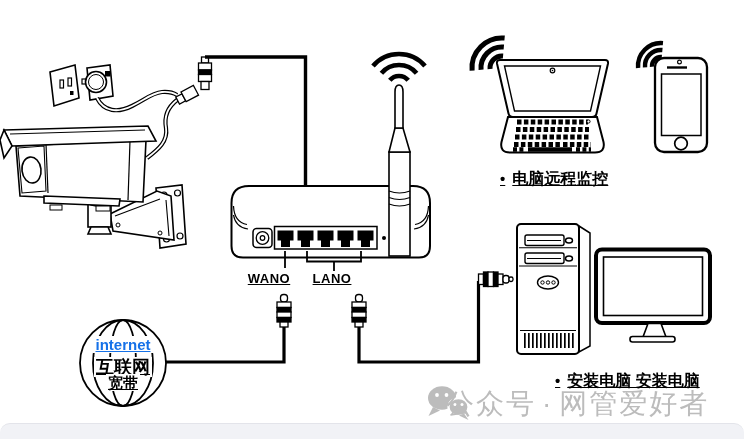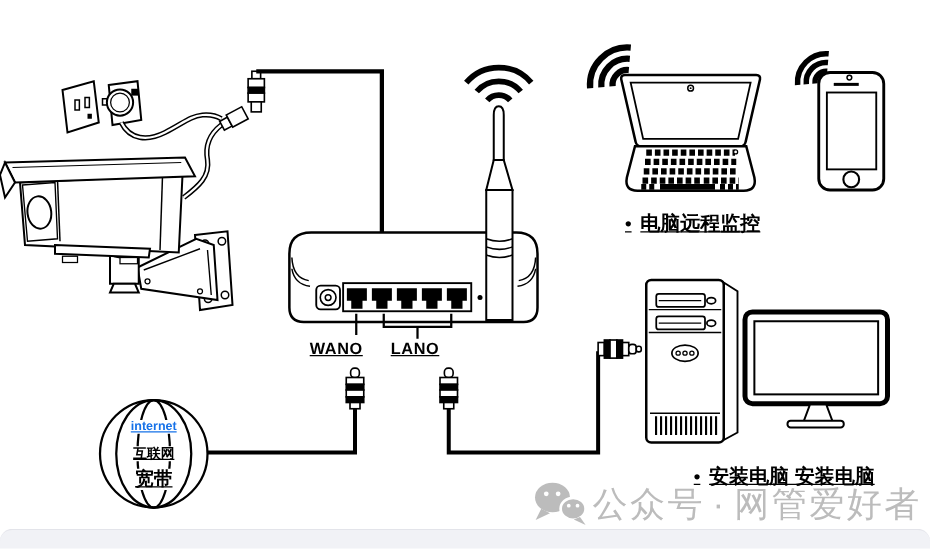--- a/index.html
+++ b/index.html
@@ -13,30 +13,30 @@
     font-family:"Liberation Sans","DejaVu Sans",sans-serif;
     text-decoration:underline;
   }
   .note{left:8px;top:265px;font-size:19px;letter-spacing:1px;}
   .note .bullet{font-size:20px;margin-right:9px;}
   .portlbl{top:271px;font-size:13px;letter-spacing:.5px;text-align:center;}
   .wan{left:244px;width:50px;}
   .lan{left:308px;width:48px;}
   .globe-line{width:90px;left:78px;text-align:center;}
   .globe-line span{background:#fff;padding:0 2px;}
-  .g1{top:336px;font-size:10px;}
-  .g2{top:355px;font-size:11px;}
+  .g1{top:336px;font-size:15px;}
+  .g2{top:355px;font-size:18px;}
   .g3{top:374px;font-size:15px;}
   .cap{font-size:16px;}
   .cap .bullet{font-size:15px;margin-right:7px;}
   .cap-pc{left:500px;top:169px;}
   .cap-phone{left:633px;top:169px;}
   .cap-mgmt{left:555px;top:371px;}
   .watermark{
-    position:absolute;left:474px;top:385px;font-size:28px;font-weight:400;
+    position:absolute;left:446px;top:385px;font-size:28px;font-weight:400;
     letter-spacing:2px;white-space:nowrap;
     font-family:"Liberation Sans","DejaVu Sans",sans-serif;
   }
   .watermark .sep{margin:0 6px;}
   .footer-band{
     position:absolute;left:0;top:423px;width:744px;height:16px;
     border-top-left-radius:10px;border-top-right-radius:10px;
     border-top:1px solid #e3e4ea;
   }
 </style>

